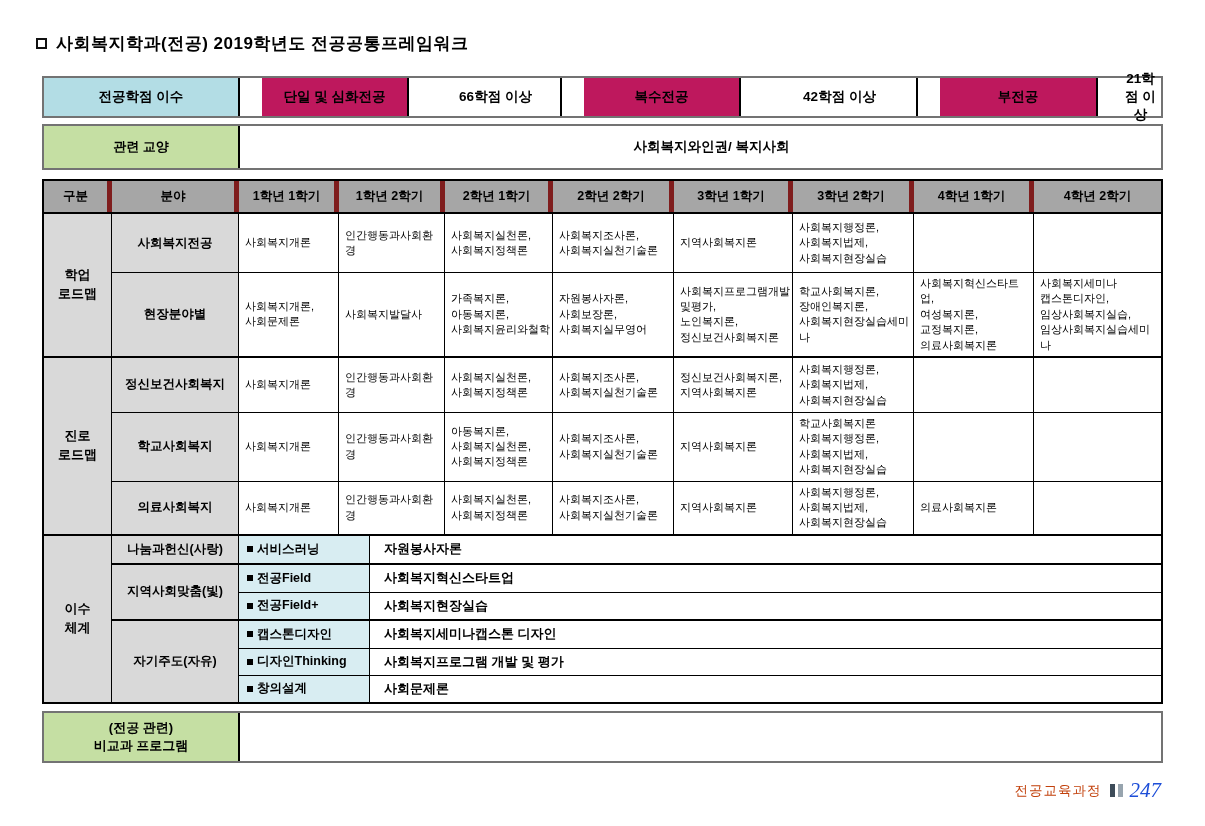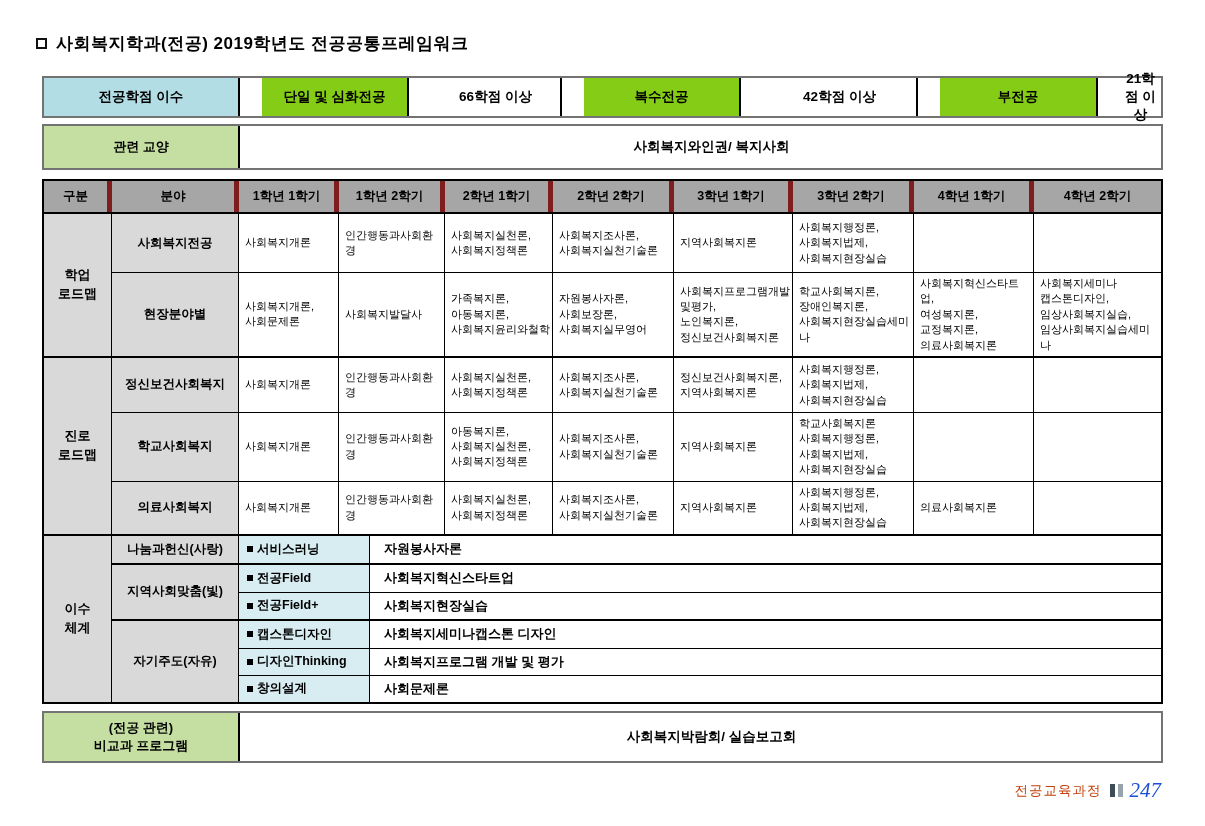--- a/index.html
+++ b/index.html
@@ -18,21 +18,21 @@
 
   
   .tbl { border:2px solid #737373; display:flex; width:100%;gap:22px; }
   .cell { display:flex; align-items:center; justify-content:center; text-align:center; }
 
   
   .credits { height:42px; }
   .credits .cell { border-right:2px solid #000; font-weight:bold; font-size:13.5px; }
   .credits .cell:last-child { border-right:none; flex:1; }
   .bg-dark  { background:#b3dde5; }
-  .bg-lite  { background:#84cc16; }
+  .bg-lite  { background:#be185d; }
   .bg-green { background:#c5dfa3; }
   .w0{width:196px;} .w1{width:147px;} .w2{width:131px;} .w3{width:157px;}
   .w4{width:155px;} .w5{width:158px;}
 
   
   .strip { margin-top:6px; }
   .strip .head { width:196px; border-right:2px solid #000; font-weight:bold; font-size:13px;
                  white-space:pre-line; line-height:1.35; }
   .strip .val  { flex:1; font-weight:bold; font-size:13.5px; }
   .strip.liberal { height:46px; }
@@ -295,21 +295,20 @@
             </div>
           </div>
 
         </div>
       </div>
     </div>
 
     <div class="tbl strip extra">
       <div class="cell head bg-green">(전공 관련)
 비교과 프로그램</div>
-      <div class="cell val">사회복지박람회/ 실습보고회</div>
     </div>
 
   </div>
 
   <div class="footer">
     <span class="flabel">전공교육과정</span>
     <span class="bar1"></span>
     <span class="bar2"></span>
     <span class="fpage">247</span>
   </div>

